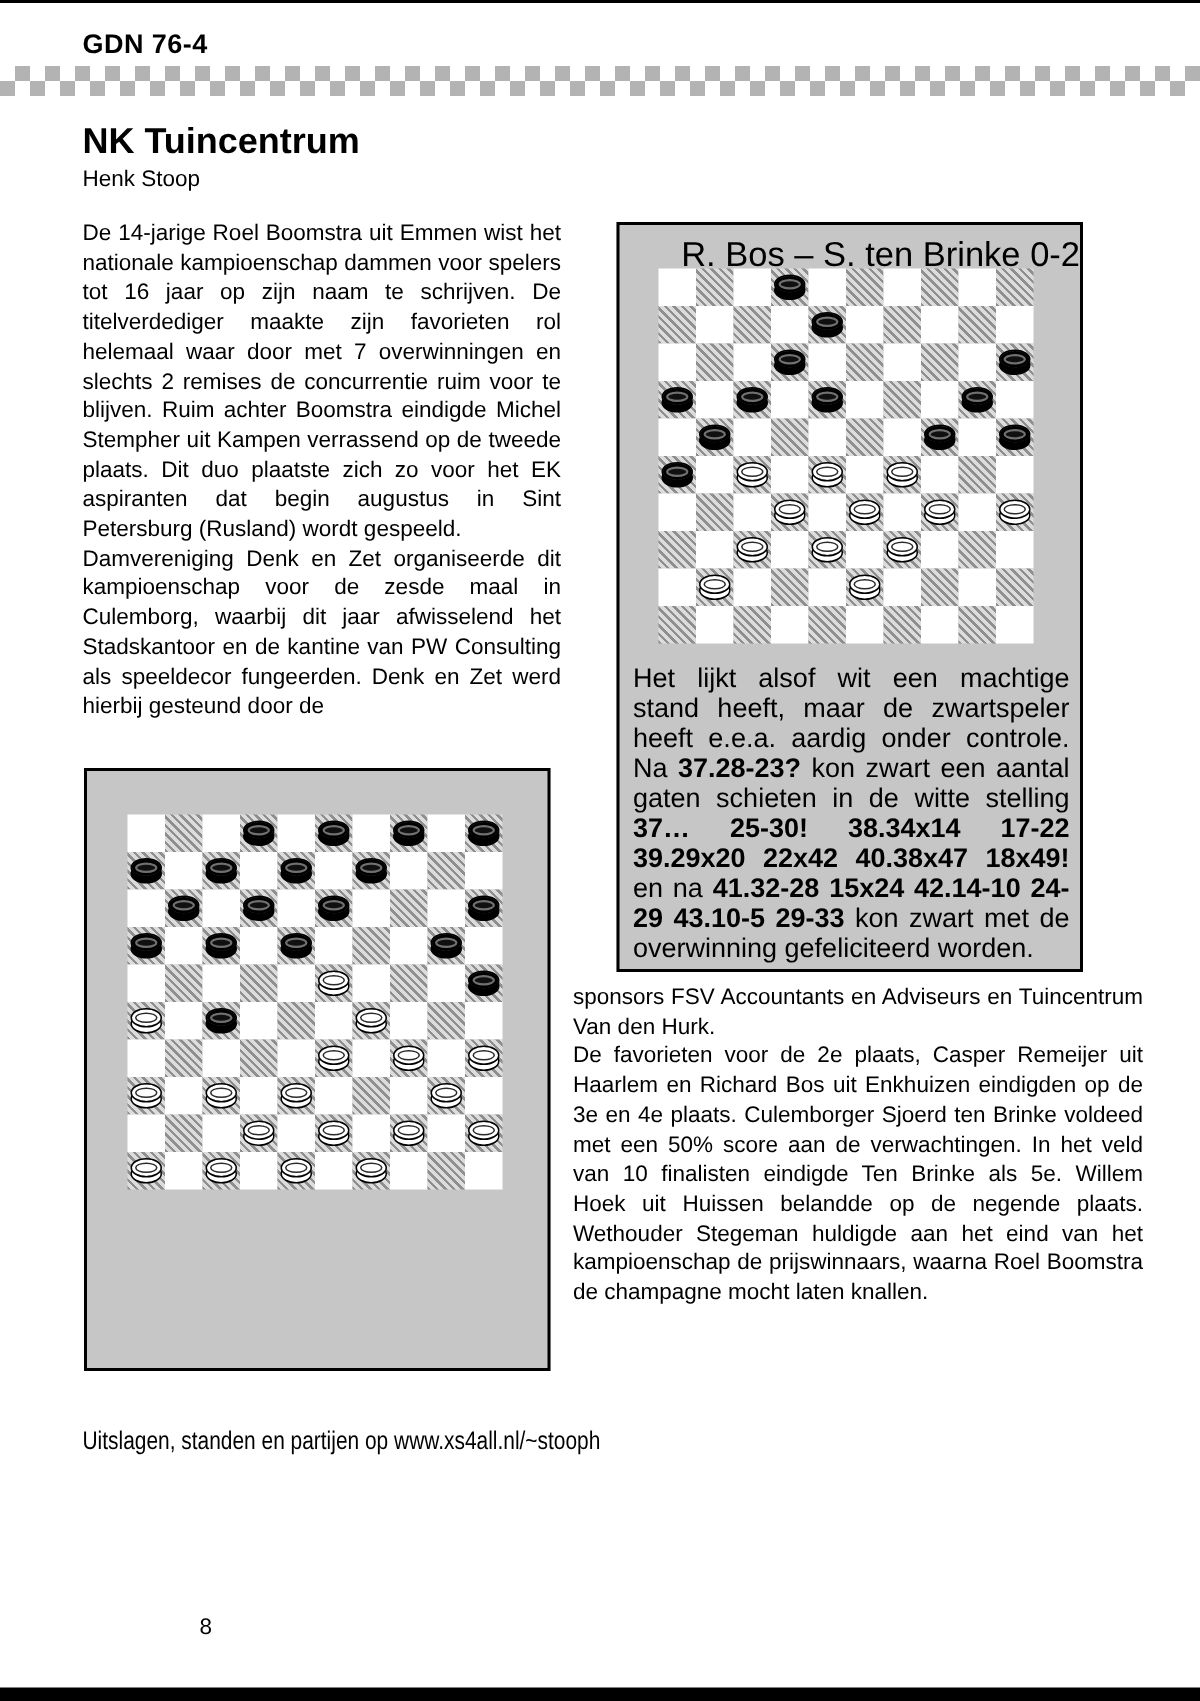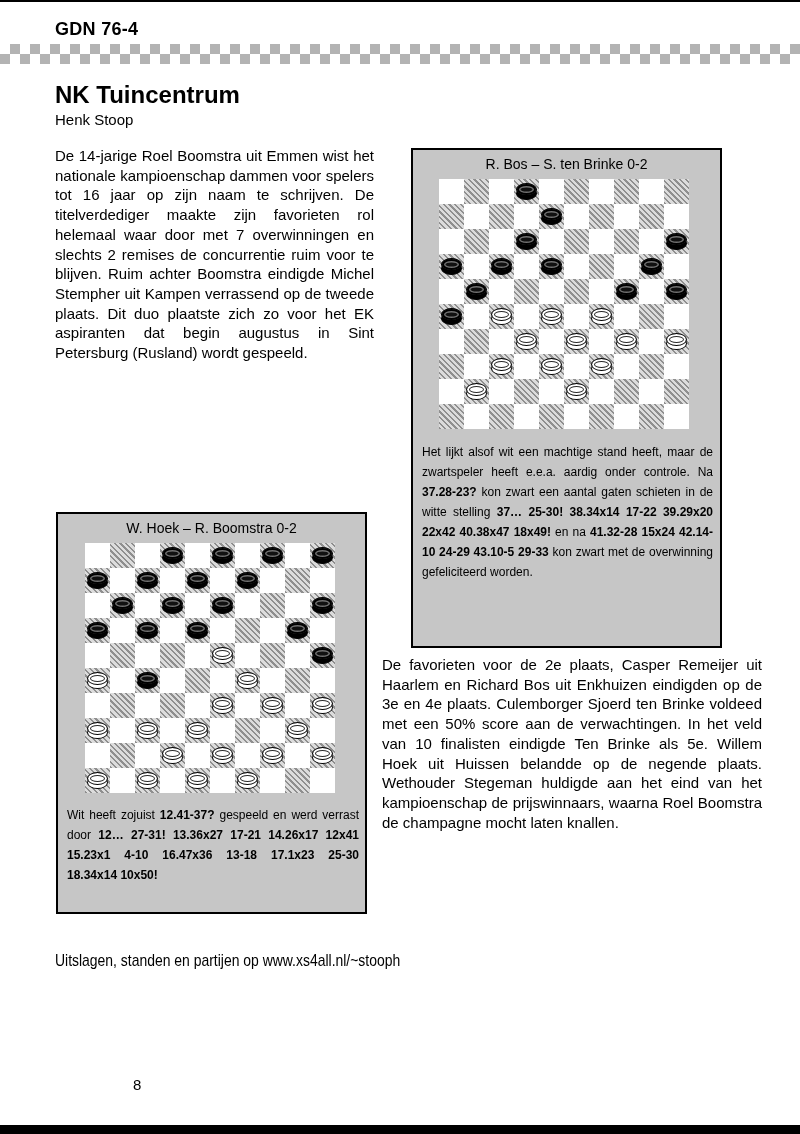--- a/index.html
+++ b/index.html
@@ -16,39 +16,39 @@
   }
   .article-title { position:absolute; top:81px; left:55px; font-size:24px; font-weight:bold; }
   .author { position:absolute; top:111px; left:55px; font-size:15px; }
 
   .intro { position:absolute; top:146px; left:55px; width:319px; font-size:15px; line-height:19.7px; text-align:justify; }
   .intro p { margin:0; }
 
   .diagram-box { position:absolute; background:#c6c6c6; border:2px solid #000; box-sizing:border-box; }
   #right-box { left:411px; top:148px; width:311px; height:500px; }
   #left-box  { left:56px;  top:512px; width:311px; height:402px; }
-  .diagram-title { text-align:center; font-size:14px; margin-top:6px; }
+  .diagram-title { text-align:right; font-size:23px; margin-top:6px; }
 
   .board { position:absolute; width:250px; height:250px; }
   #right-box .board { left:26px; top:29px; }
   #left-box  .board { left:27px; top:29px; }
   .sq { position:absolute; width:25px; height:25px; }
   .sq.light { background:#ffffff; }
   .sq.dark  { background:repeating-linear-gradient(45deg,#8f8f8f 0,#8f8f8f 1.5px,#dcdcdc 1.5px,#dcdcdc 4px); }
 
   .piece { position:absolute; width:21px; height:17px; }
   .piece::before,.piece::after { content:""; position:absolute; left:0; width:19px; height:11px; border:1px solid #000; border-radius:50%; }
   .piece::before { top:4px; }
   .piece::after  { top:0; }
   .piece.black::before { background:#000; }
   .piece.black::after  { background:#101010; box-shadow:inset 0 0 0 2px #000, inset 0 0 0 3.5px #707070; }
   .piece.white::before { background:#fff; }
   .piece.white::after  { background:#fff; box-shadow:inset 0 0 0 2px #fff, inset 0 0 0 3px #2a2a2a; }
 
-  .caption { position:absolute; font-size:12px; text-align:justify; }
+  .caption { position:absolute; font-size:18px; text-align:justify; }
   #right-box .caption { left:9px; top:292px; width:291px; line-height:20px; }
   #left-box  .caption { left:9px; top:291px; width:292px; line-height:20px; }
   .caption .bold { font-weight:bold; }
 
   .right-col { position:absolute; left:382px; top:655px; width:380px; font-size:15px; line-height:19.7px; text-align:justify; }
   .right-col p { margin:0; }
 
   .footer-link { position:absolute; left:55px; top:951px; font-size:17px; transform:scaleX(0.82); transform-origin:left center; white-space:nowrap; }
   .page-number { position:absolute; left:133px; top:1076px; font-size:15px; }
   .bottom-bar { position:absolute; top:1125px; left:0; width:800px; height:9px; background:#000; }
@@ -58,20 +58,21 @@
 
 <div class="top-rule"></div>
 <div class="journal-header">GDN 76-4</div>
 <div class="checker-strip"></div>
 
 <h1 class="article-title" style="margin:0;">NK Tuincentrum</h1>
 <div class="author">Henk Stoop</div>
 
 <div class="intro">
   <p>De 14-jarige Roel Boomstra uit Emmen wist het nationale kampioenschap dammen voor spelers tot 16 jaar op zijn naam te schrijven. De titelverdediger maakte zijn favorieten rol helemaal waar door met 7 overwinningen en slechts 2 remises de concurrentie ruim voor te blijven. Ruim achter Boomstra eindigde Michel Stempher uit Kampen verrassend op de tweede plaats. Dit duo plaatste zich zo voor het EK aspiranten dat begin augustus in Sint Petersburg (Rusland) wordt gespeeld.</p>
+  <p>Damvereniging Denk en Zet organiseerde dit kampioenschap voor de zesde maal in Culemborg, waarbij dit jaar afwisselend het Stadskantoor en de kantine van PW Consulting als speeldecor fungeerden. Denk en Zet werd hierbij gesteund door de</p>
 </div>
 
 <div class="diagram-box" id="right-box">
   <div class="diagram-title">R. Bos – S. ten Brinke 0-2</div>
   <div class="board">
       <div class="sq light" style="left: 0px; top: 0px;"></div>
       <div class="sq dark" style="left: 25px; top: 0px;"></div>
       <div class="sq light" style="left: 50px; top: 0px;"></div>
       <div class="sq dark" style="left: 75px; top: 0px;"></div>
       <div class="piece black" style="left: 77px; top: 4px;"></div>
@@ -192,21 +193,20 @@
       <div class="sq light" style="left: 125px; top: 225px;"></div>
       <div class="sq dark" style="left: 150px; top: 225px;"></div>
       <div class="sq light" style="left: 175px; top: 225px;"></div>
       <div class="sq dark" style="left: 200px; top: 225px;"></div>
       <div class="sq light" style="left: 225px; top: 225px;"></div>
     </div>
   <div class="caption"><span>Het lijkt alsof wit een machtige stand heeft, maar de zwartspeler heeft e.e.a. aardig onder controle. Na </span><span class="bold">37.28-23?</span><span> kon zwart een aantal gaten schieten in de witte stelling </span><span class="bold">37…  25-30!  38.34x14  17-22 39.29x20 22x42 40.38x47 18x49!</span><span> en na </span><span class="bold">41.32-28 15x24 42.14-10 24-29 43.10-5 29-33</span><span> kon zwart met de overwinning gefeliciteerd worden.</span></div>
 </div>
 
 <div class="diagram-box" id="left-box">
-  <div class="diagram-title">W. Hoek – R. Boomstra 0-2</div>
   <div class="board">
       <div class="sq light" style="left: 0px; top: 0px;"></div>
       <div class="sq dark" style="left: 25px; top: 0px;"></div>
       <div class="sq light" style="left: 50px; top: 0px;"></div>
       <div class="sq dark" style="left: 75px; top: 0px;"></div>
       <div class="piece black" style="left: 77px; top: 4px;"></div>
       <div class="sq light" style="left: 100px; top: 0px;"></div>
       <div class="sq dark" style="left: 125px; top: 0px;"></div>
       <div class="piece black" style="left: 127px; top: 4px;"></div>
       <div class="sq light" style="left: 150px; top: 0px;"></div>
@@ -331,22 +331,22 @@
       <div class="sq light" style="left: 75px; top: 225px;"></div>
       <div class="sq dark" style="left: 100px; top: 225px;"></div>
       <div class="piece white" style="left: 102px; top: 229px;"></div>
       <div class="sq light" style="left: 125px; top: 225px;"></div>
       <div class="sq dark" style="left: 150px; top: 225px;"></div>
       <div class="piece white" style="left: 152px; top: 229px;"></div>
       <div class="sq light" style="left: 175px; top: 225px;"></div>
       <div class="sq dark" style="left: 200px; top: 225px;"></div>
       <div class="sq light" style="left: 225px; top: 225px;"></div>
     </div>
-  <div class="caption"><span>Wit heeft zojuist </span><span class="bold">12.41-37?</span><span> gespeeld en werd verrast door </span><span class="bold">12…  27-31! 13.36x27  17-21  14.26x17  12x41 15.23x1  4-10  16.47x36  13-18 17.1x23 25-30 18.34x14 10x50!</span></div>
 </div>
 
 <div class="right-col">
+  <p>sponsors FSV Accountants en Adviseurs en Tuincentrum Van den Hurk.</p>
   <p>De favorieten voor de 2e plaats, Casper Remeijer uit Haarlem en Richard Bos uit Enkhuizen eindigden op de 3e en 4e plaats. Culemborger Sjoerd ten Brinke voldeed met een 50% score aan de verwachtingen. In het veld van 10 finalisten eindigde Ten Brinke als 5e. Willem Hoek uit Huissen belandde op de negende plaats. Wethouder Stegeman huldigde aan het eind van het kampioenschap de prijswinnaars, waarna Roel Boomstra de champagne mocht laten knallen.</p>
 </div>
 
 <div class="footer-link">Uitslagen, standen en partijen op www.xs4all.nl/~stooph</div>
 <div class="page-number">8</div>
 <div class="bottom-bar"></div>
 
 </body></html>

